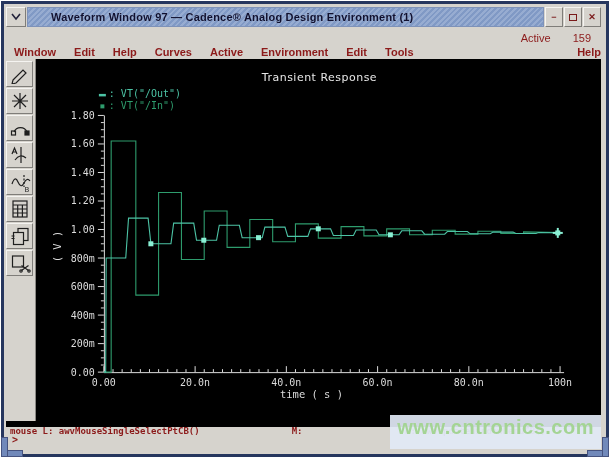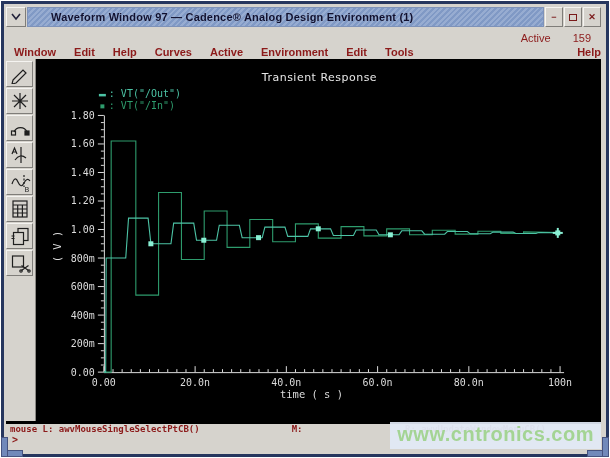--- a/index.html
+++ b/index.html
@@ -33,37 +33,37 @@
   .menu-item{cursor:default;white-space:nowrap;}
   
   .main{flex:1;display:flex;min-height:0;}
   .toolbar{width:29px;display:flex;flex-direction:column;gap:1px;padding-top:2px;flex:0 0 auto;}
   .tool-btn{width:27px;height:26px;background:#d6d3cd;border:1px solid;
     border-color:#f5f4f1 #7f7d79 #7f7d79 #f5f4f1;display:flex;align-items:center;justify-content:center;}
   .tool-btn svg{stroke:#1f1f1f;fill:none;stroke-width:1.2;}
   .plot{flex:1;background:#000;position:relative;border-left:1px solid #8a8884;overflow:hidden;}
   .plot svg.chart{position:absolute;inset:0;width:100%;height:100%;}
   
-  .statusbar{height:13px;display:flex;align-items:center;border-top:3px solid #000000;
+  .statusbar{height:13px;display:flex;align-items:center;border-top:6px solid #000000;
     font-family:"DejaVu Sans Mono",monospace;font-size:9px;font-weight:bold;color:#8c1a1a;flex:0 0 auto;text-align:right;}
   .statusbar .sb-left{margin-left:4px;}
   .statusbar .sb-mid{margin-left:92px;}
   .statusbar .sb-right{margin-left:auto;margin-right:55px;color:#9b7272;}
   .promptbar{height:12px;font-family:"DejaVu Sans Mono",monospace;font-size:10px;font-weight:bold;
     color:#8c1a1a;padding-left:6px;flex:0 0 auto;}
   .bottom-strip{height:8px;flex:0 0 auto;}
   
   .corner{position:absolute;background:#7189ba;border:1px solid #46537f;z-index:4;}
   .c-bl-h{left:-3px;bottom:-3px;width:22px;height:7px;}
   .c-bl-v{left:-3px;bottom:-3px;width:7px;height:20px;}
   .c-br-h{right:-3px;bottom:-3px;width:22px;height:7px;}
   .c-br-v{right:-3px;bottom:-3px;width:7px;height:20px;}
   .watermark{position:absolute;right:5px;bottom:5px;z-index:5;
     font-family:"Liberation Sans",sans-serif;font-size:20px;font-weight:bold;color:#a4d494;
-    background:rgba(226,233,246,0.92);padding:1px 7px 3px 7px;letter-spacing:0.5px;}
+    background:rgba(226,233,246,0.92);padding:1px 7px 10px 7px;letter-spacing:0.5px;}
 </style>
 </head>
 <body>
 
 <div class="window">
 
   <div class="titlebar">
     <div class="win-menu-btn">
       <svg width="12" height="8" viewBox="0 0 12 8">
           <path d="M2 1 L6 6 L10 1" stroke="#22223a" stroke-width="1.6" fill="none"></path>

